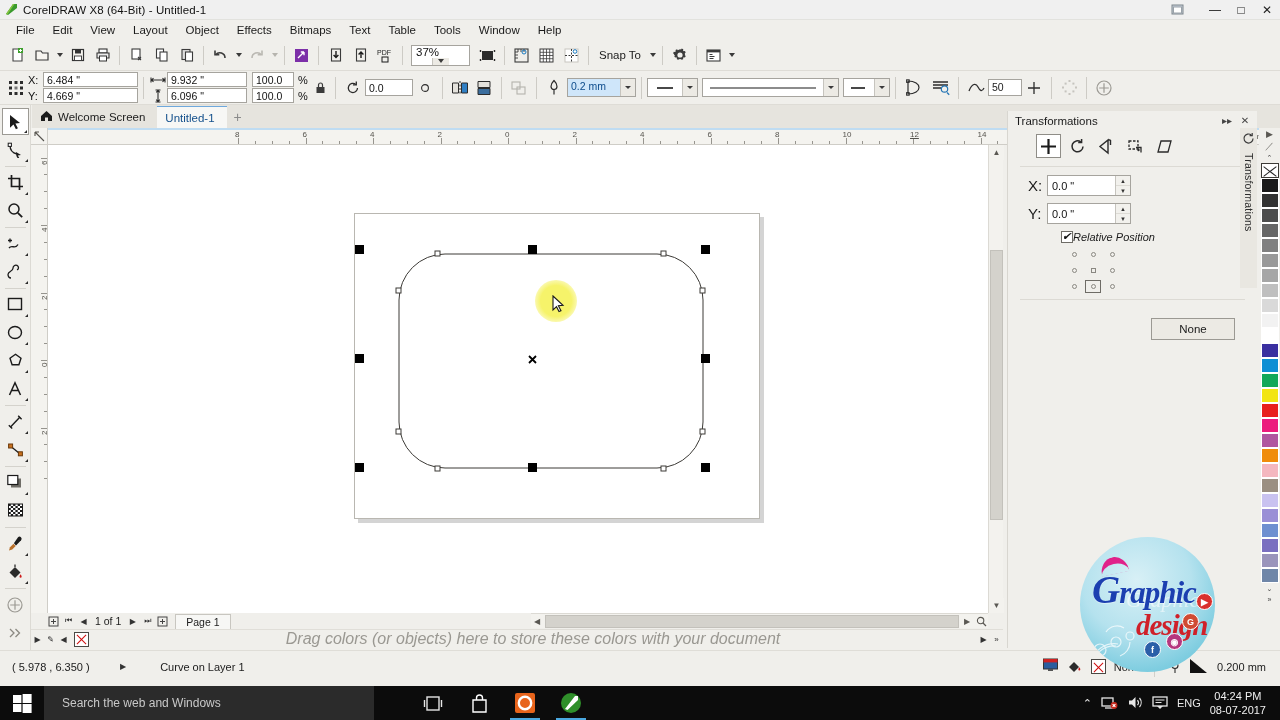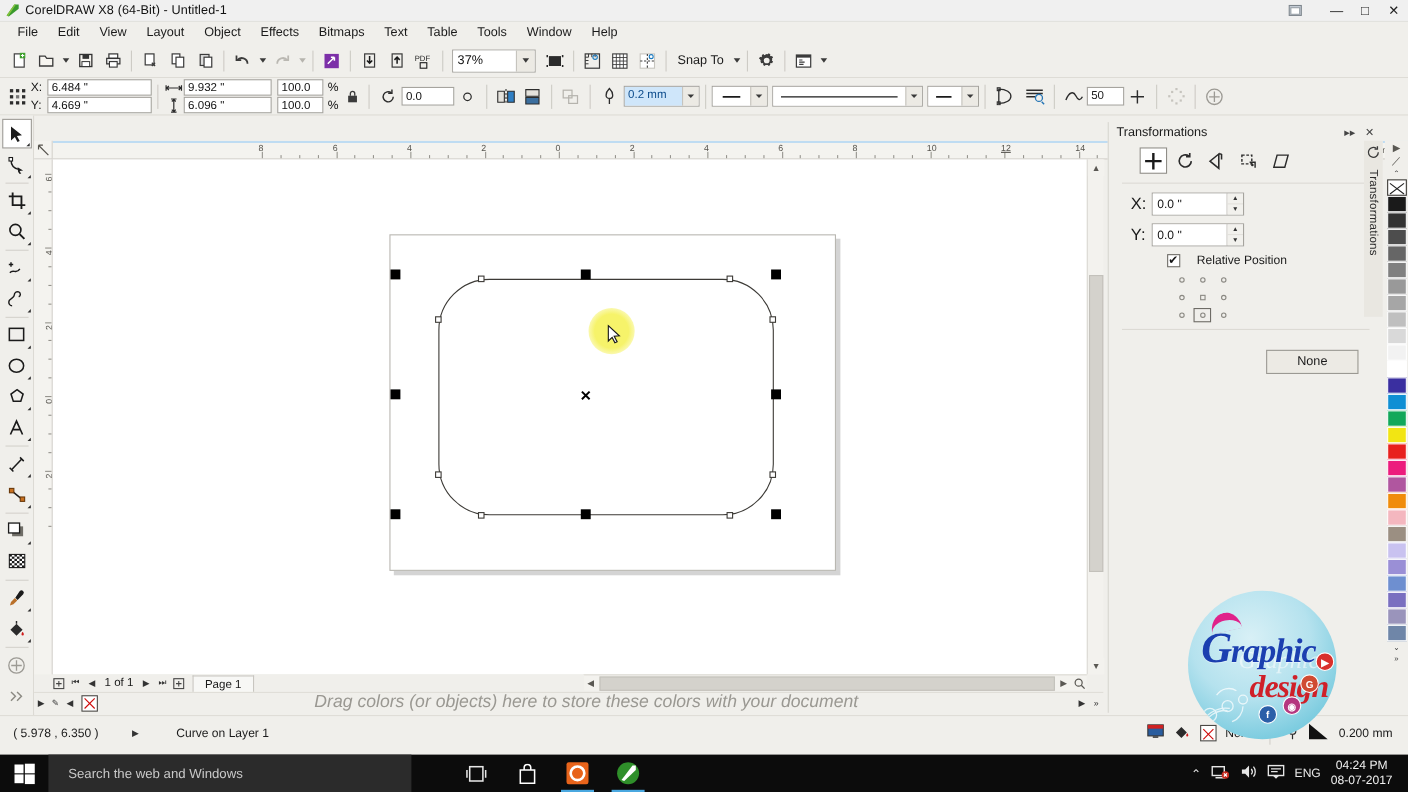--- a/index.html
+++ b/index.html
@@ -54,21 +54,21 @@
   }
   .tb-sep { width: 1px; height: 19px; background: #cdcbc5; margin: 0 4px; }
   .tb-arrow { width: 11px; height: 25px; display: flex; align-items: center; justify-content: center; }
   .tb-arrow:after {
     content: ''; border-left: 3.2px solid transparent; border-right: 3.2px solid transparent;
     border-top: 4px solid #3a3a3a;
   }
   .tb-arrow.dim:after { border-top-color: #b6b4ae; }
   .zoom-combo {
     display: flex; align-items: center; height: 21px; margin-left: 4px;
-    border: 1px solid #a6a49e; background: #fff;
+    border: 1px solid #a6a49e; background: #fff; flex-direction: column;
   }
   .zoom-combo input {
     width: 57px; height: 19px; border: 0; outline: 0; padding: 0 4px;
     font-family: "Liberation Sans", sans-serif; font-size: 11.5px; color: #111; background: #fff;
   }
   .zoom-combo .dd {
     width: 17px; height: 19px; background: #eceae4; border-left: 1px solid #c6c4be;
     display: flex; align-items: center; justify-content: center;
   }
   .zoom-combo .dd:after {
@@ -269,21 +269,21 @@
   .xy-field-row { display: flex; align-items: center; margin-bottom: 7px; padding-left: 10px; }
   .xy-field-row .lab { font-size: 15px; width: 19px; color: #1a1a1a; }
   .spinwrap { display: flex; height: 21px; border: 1px solid #a6a49e; background: #fff; }
   .spinwrap input {
     width: 67px; border: 0; outline: 0; padding: 0 4px; font-size: 11px;
     font-family: "Liberation Sans", sans-serif; color: #111; background: #fff;
   }
   .spinbtns { width: 15px; display: flex; flex-direction: column; border-left: 1px solid #c6c4be; }
   .spinbtns div { flex: 1; display: flex; align-items: center; justify-content: center; background: #f2f1ed; font-size: 6px; color: #333; }
   .spinbtns div:first-child { border-bottom: 1px solid #dddbd5; }
-  .relpos { display: flex; align-items: center; gap: 15px; padding-left: 43px; margin-bottom: 5px; }
+  .relpos { display: flex; align-items: center; gap: 0; padding-left: 43px; margin-bottom: 5px; font-style: italic; }
   .cbox { width: 12px; height: 12px; border: 1px solid #6e6c66; background: #fff; position: relative; }
   .cbox.checked:after {
     content: '✔'; position: absolute; left: 0px; top: -2px; font-size: 11px; color: #111;
   }
   .anchor-grid { display: grid; grid-template-columns: repeat(3, 16px); gap: 3px; padding-left: 48px; margin-bottom: 6px; }
   .anchor-cell { width: 16px; height: 13px; display: flex; align-items: center; justify-content: center; }
   .anchor-dot { width: 5px; height: 5px; border: 1px solid #8a8882; border-radius: 50%; }
   .anchor-dot.sq { border-radius: 0; }
   .anchor-cell.sel { border: 1px solid #6e6c66; }
   .copies-row { display: flex; align-items: center; gap: 6px; padding-left: 6px; }
@@ -718,20 +718,34 @@
     </div>
     <div class="pb-sep"></div>
     <div class="pb-icon">
       <svg width="18" height="18" viewBox="0 0 18 18">
           <circle cx="9" cy="9" r="7" fill="none" stroke="#9c9a94" stroke-width="1.2"></circle>
           <path d="M9 4.2v9.6M4.2 9h9.6" stroke="#9c9a94" stroke-width="1.2"></path>
         </svg>
     </div>
   </div>
 
+  <div class="tabbar">
+    <div class="doctab">
+      <span class="home">
+        <svg width="13" height="12" viewBox="0 0 13 12">
+            <path d="M1 6L6.5 1 12 6v5H8V7.5H5V11H1z" fill="#1b1b1b"></path>
+          </svg>
+      </span>
+      <span>Welcome Screen</span>
+    </div>
+    <div class="doctab active">
+      <span>Untitled-1</span>
+    </div>
+    <div class="tab-plus">+</div>
+  </div>
 
   <div class="toolbox">
     <div class="tool sel">
       <svg width="15" height="16" viewBox="0 0 15 16">
           <path d="M2 1l10 8-4.6.6 2.5 4.6-2 1-2.4-4.7L2 13.8z" fill="#1b1b1b"></path>
         </svg>
       <span class="flyout"></span>
     </div>
     <div class="tool">
       <svg width="17" height="16" viewBox="0 0 17 16">

